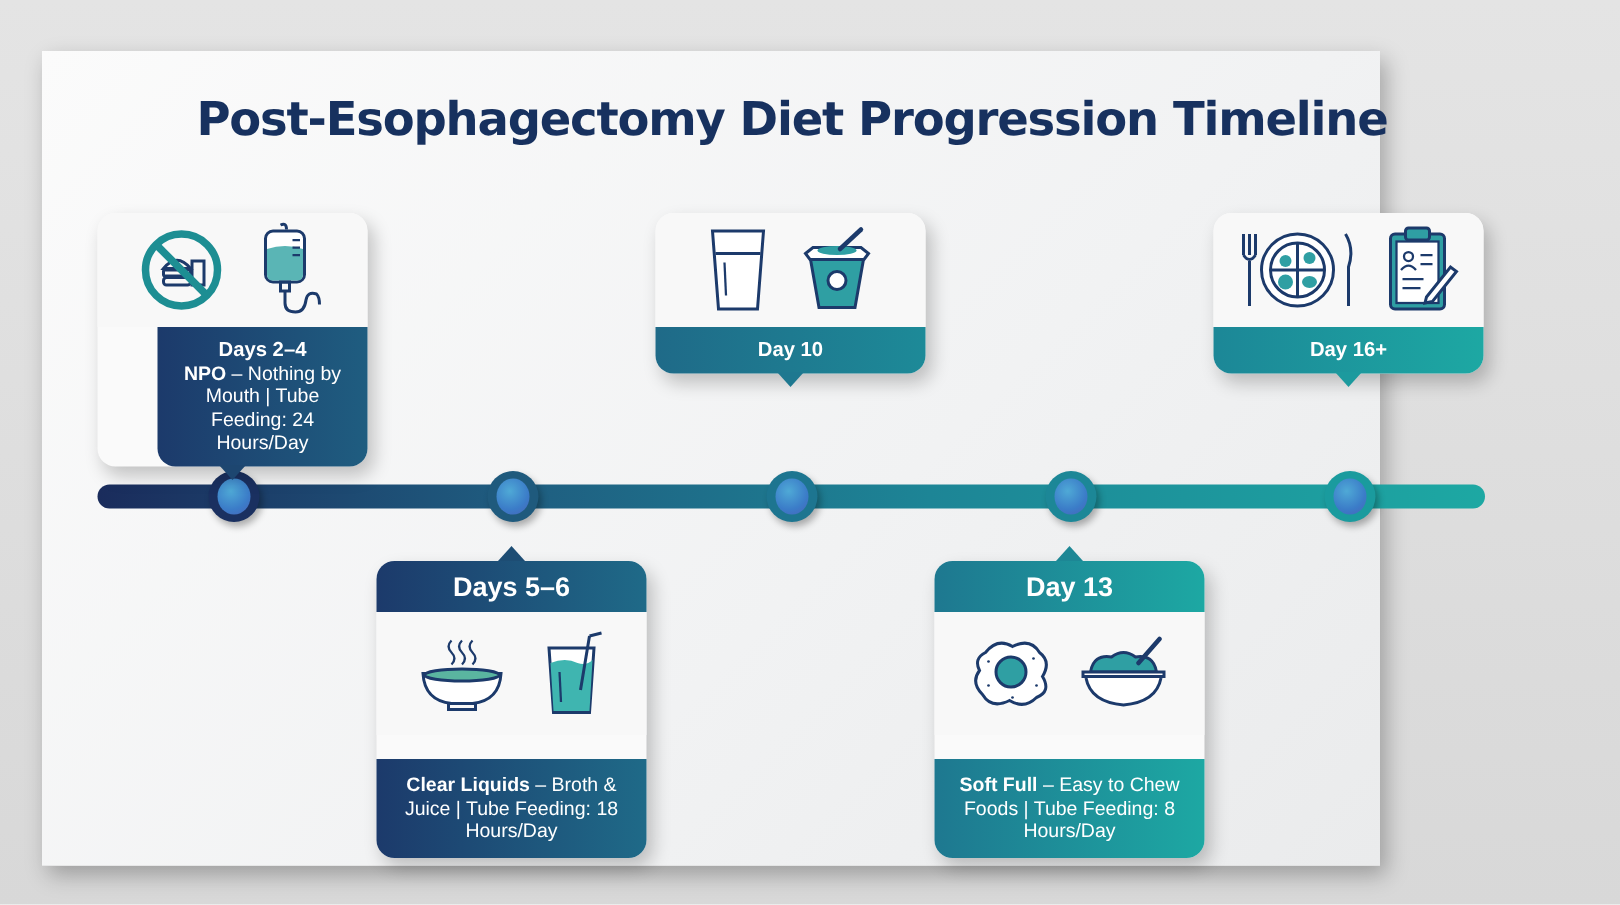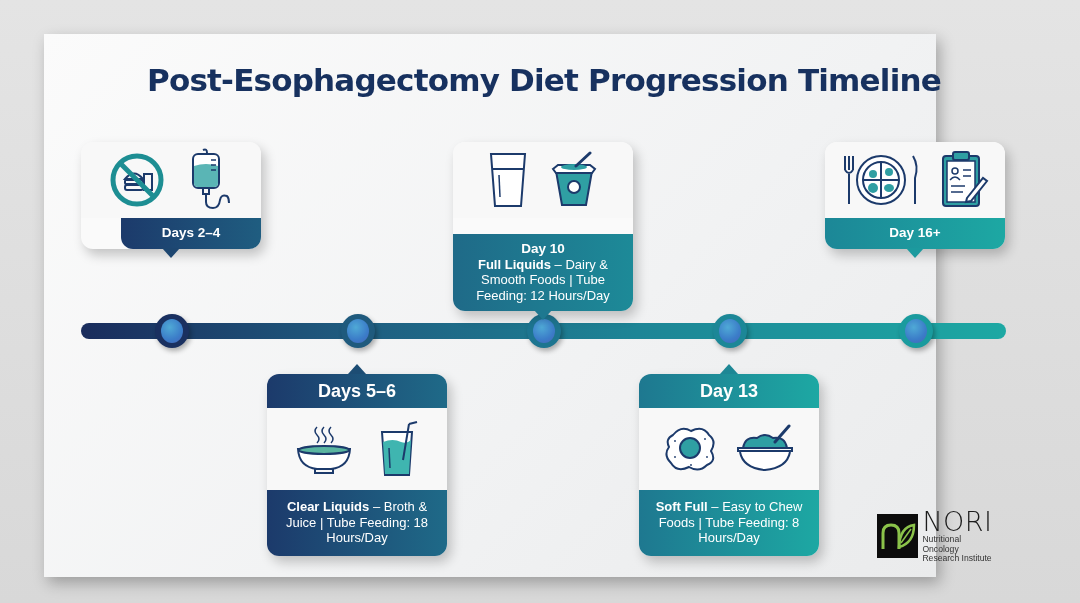--- a/index.html
+++ b/index.html
@@ -3,21 +3,21 @@
 <meta charset="utf-8">
 <style>
   html, body { margin:0; padding:0; }
   body {
     width:1080px; height:603px; overflow:hidden;
     background: linear-gradient(180deg, #e4e4e4 0%, #d8d8d8 100%);
     font-family: "Liberation Sans", sans-serif;
     position:relative;
   }
   .board {
-    position:absolute; left:44px; top:34px; width:892px; height:543px;
+    position:absolute; left:28px; top:34px; width:892px; height:543px;
     background: linear-gradient(135deg, #fbfbfb 0%, #f1f2f3 60%, #eaebec 100%);
     box-shadow: 4px 6px 14px rgba(0,0,0,0.28);
   }
   .title {
     position:absolute; left:0; top:28px; width:1000px; text-align:center;
     font-family: "DejaVu Sans", sans-serif; font-weight:bold;
     font-size:31px; color:#17315f; letter-spacing:-0.8px;
   }
   .timeline {
     position:absolute; left:37px; top:289px; width:925px; height:16px; border-radius:8px;
@@ -45,21 +45,21 @@
     color:#fff; text-align:center; font-size:13px; line-height:15.5px; padding:7px 6px 8px;
   }
   .card.top .body { border-radius:0 0 12px 12px; }
   .card .body .hd { font-weight:bold; font-size:13.5px; }
   .card .body b { font-weight:bold; }
   .card.bottom .head {
     color:#fff; text-align:center; font-weight:bold; font-size:18px; height:34px; line-height:34px;
     border-radius:12px 12px 0 0;
   }
   .card.bottom .icons { height:82px; }
-  .card.bottom .body { border-radius:0 0 12px 12px; padding:9px 6px 10px; }
+  .card.bottom .body { border-radius:0 0 12px 12px; padding:9px 6px 10px;margin-top:16px; }
   .ptr-down {
     position:absolute; bottom:-9px; left:50%; margin-left:-9px; width:0; height:0;
     border-left:9px solid transparent; border-right:9px solid transparent; border-top:10px solid;
   }
   .ptr-up {
     position:absolute; top:-10px; left:50%; margin-left:-9px; width:0; height:0;
     border-left:9px solid transparent; border-right:9px solid transparent; border-bottom:10px solid;
   }
   svg { display:block; }
   .logo {
@@ -113,20 +113,21 @@
           <line x1="24" y1="12" x2="29" y2="12" stroke="#1c3a6b" stroke-width="1.5"></line>
           <line x1="24" y1="17" x2="29" y2="17" stroke="#1c3a6b" stroke-width="1.5"></line>
           <line x1="24" y1="22" x2="29" y2="22" stroke="#1c3a6b" stroke-width="1.5"></line>
           <rect x="16" y="40" width="6" height="6" fill="none" stroke="#1c3a6b" stroke-width="2"></rect>
           <path d="M19 46 L19 54 Q19 60 26 60 Q32 60 33 52 Q34 46 40 48 Q42 50 42 55" fill="none" stroke="#1c3a6b" stroke-width="2"></path>
         </svg>
       </span>
     </div>
     <div class="body" style="background:linear-gradient(90deg,#1c3a6b,#1f5d80);margin-left:40px;">
       <div class="hd">Days 2–4</div>
+      <div><b>NPO</b><span> – Nothing by Mouth | Tube Feeding: 24 Hours/Day</span></div>
     </div>
     <div class="ptr-down" style="border-top-color:#1d4670;"></div>
   </div>
 
   <div class="card top" style="left:409px; top:108px;">
     <div class="icons">
       <span>
         <svg width="40" height="58" viewBox="0 0 40 58">
           <path d="M3 3 L37 3 L33 55 L7 55 Z" fill="#fff" stroke="#1c3a6b" stroke-width="2"></path>
           <path d="M5 18 L35 18" stroke="#1c3a6b" stroke-width="2"></path>
@@ -136,23 +137,22 @@
       <span>
         <svg width="48" height="58" viewBox="0 0 48 58">
           <path d="M6 20 L42 20 L36 54 L12 54 Z" fill="#2f9fa3" stroke="#1c3a6b" stroke-width="2"></path>
           <path d="M3 18 L8 14 L40 14 L45 18 L42 22 L6 22 Z" fill="#fff" stroke="#1c3a6b" stroke-width="2"></path>
           <ellipse cx="24" cy="16" rx="13" ry="3" fill="#2f9fa3"></ellipse>
           <circle cx="24" cy="36" r="6" fill="#fff" stroke="#1c3a6b" stroke-width="2"></circle>
           <line x1="26" y1="15" x2="40" y2="2" stroke="#1c3a6b" stroke-width="3" stroke-linecap="round"></line>
         </svg>
       </span>
     </div>
-    <div class="body" style="background:linear-gradient(90deg,#1f6a88,#1d8a98);margin-top:16px;">
+    <div class="body" style="background:linear-gradient(90deg,#1f6a88,#1d8a98);">
       <div class="hd">Day 10</div>
-      <div><b>Full Liquids</b><span> – Dairy &amp; Smooth Foods | Tube Feeding: 12 Hours/Day</span></div>
     </div>
     <div class="ptr-down" style="border-top-color:#1e7890;"></div>
   </div>
 
   <div class="card top" style="left:781px; top:108px;">
     <div class="icons" style="gap:18px;">
       <span>
         <svg width="80" height="56" viewBox="0 0 80 56">
           <path d="M4 4 L4 18 M8 4 L8 18 M12 4 L12 18 M4 18 Q8 24 12 18 M8 22 L8 52" fill="none" stroke="#1c3a6b" stroke-width="2"></path>
           <circle cx="40" cy="28" r="24" fill="#fff" stroke="#1c3a6b" stroke-width="2"></circle>
@@ -236,27 +236,13 @@
           <path d="M3 24 L57 24 L57 27 L3 27 Z" fill="#fff" stroke="#1c3a6b" stroke-width="2"></path>
           <path d="M5 28 Q8 44 30 46 Q52 44 55 28" fill="#fff" stroke="#1c3a6b" stroke-width="2"></path>
         </svg>
       </span>
     </div>
     <div class="body" style="background:linear-gradient(90deg,#1e7890,#1da8a3);">
       <div><b>Soft Full</b><span> – Easy to Chew Foods | Tube Feeding: 8 Hours/Day</span></div>
     </div>
   </div>
 
-  <div class="logo">
-    <div class="mark">
-      <svg width="36" height="30" viewBox="0 0 36 30">
-        <path d="M3 28 L3 12 Q3 4 11 4 Q19 4 19 12 L19 28" fill="none" stroke="#8bc34a" stroke-width="3"></path>
-        <path d="M19 26 Q20 6 34 4 Q34 22 19 26 Z" fill="none" stroke="#8bc34a" stroke-width="2.5"></path>
-        <path d="M21 22 L31 8" stroke="#8bc34a" stroke-width="1.5"></path>
-      </svg>
-    </div>
-    <div>
-      <div class="name">NORI</div>
-      <div class="sub">Nutritional Oncology</div>
-      <div class="sub">Research Institute</div>
-    </div>
-  </div>
 </div>
 
 </body></html>

